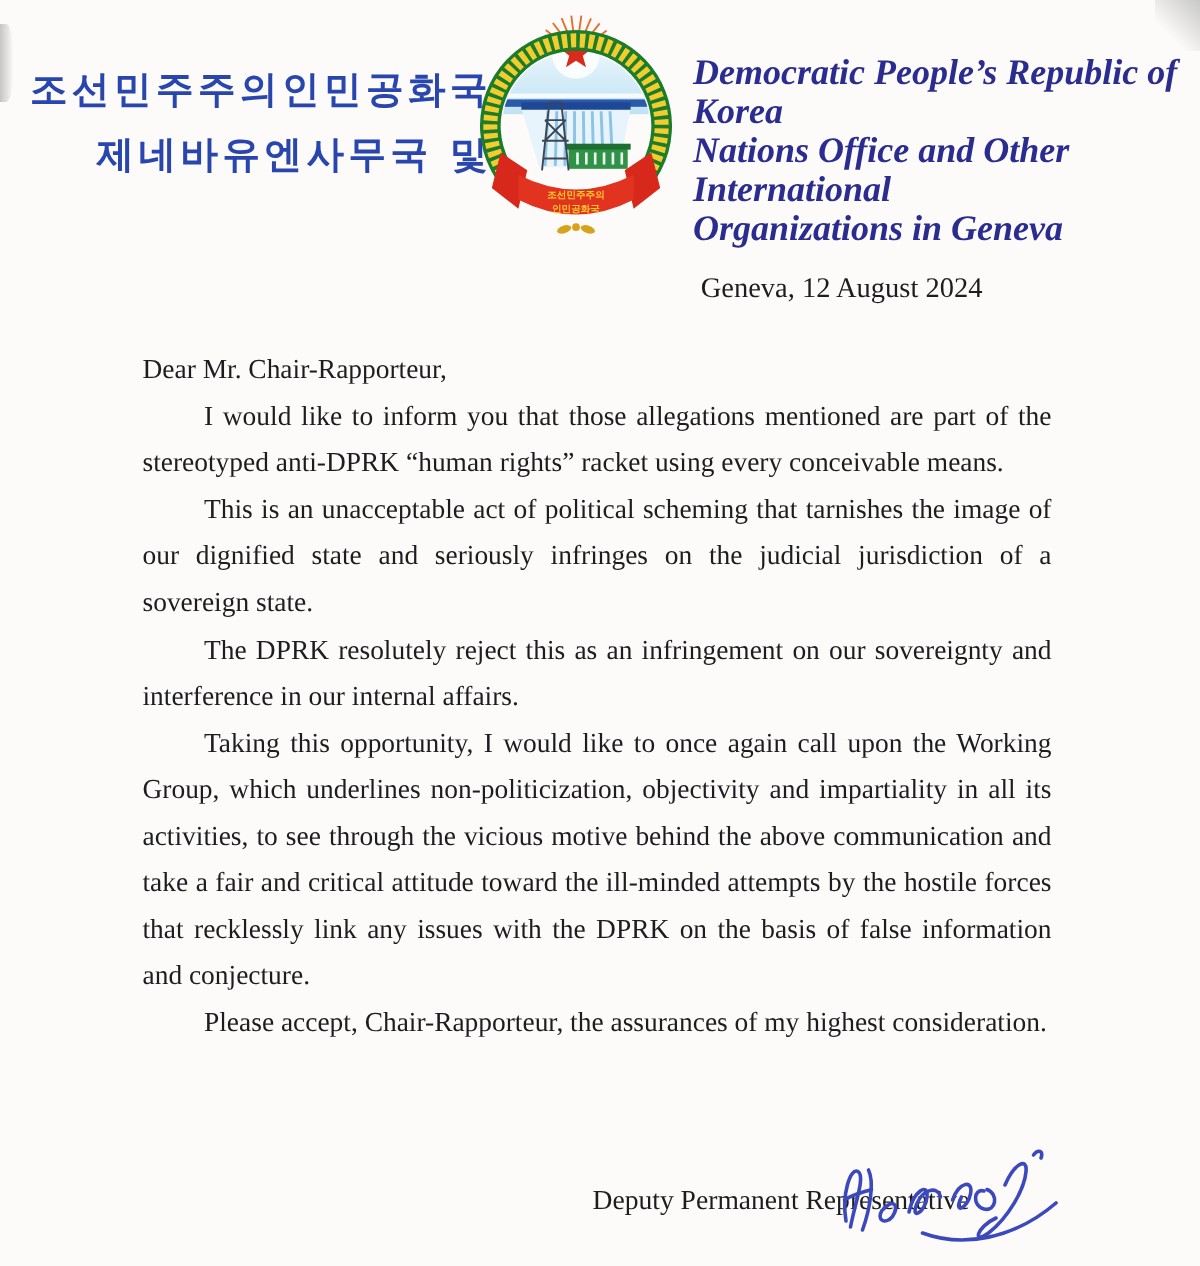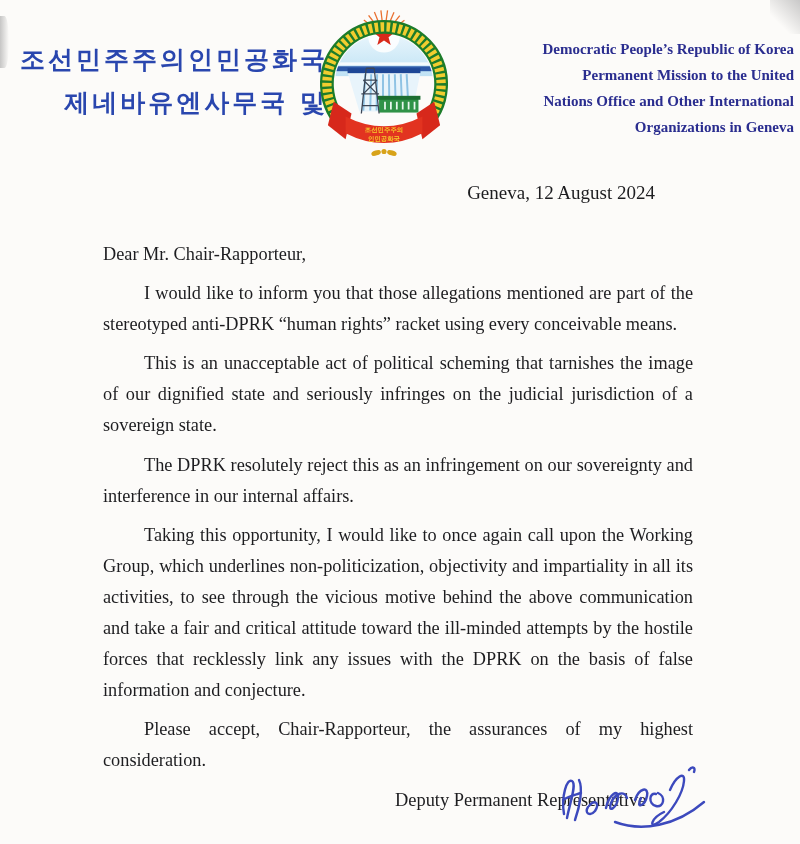--- a/index.html
+++ b/index.html
@@ -27,37 +27,38 @@
     text-align:right;
     font-family:"DejaVu Sans","Liberation Sans",sans-serif;
     font-weight:bold;
     font-size:25px;line-height:43px;
     letter-spacing:3px;
     color:#2946ae;
   }
   .emblem{position:absolute;left:320px;top:5px;}
   .english-name{
     position:absolute;left:462px;top:36px;width:332px;
-    text-align:right;
+    text-align:left;
     font-weight:bold;
-    font-size:15px;line-height:26px;
+    font-size:24px;line-height:26px;
     color:#2a2d8f;
+    font-style:italic;
   }
   .dateline{
     position:absolute;left:0;top:182px;width:711px;
     text-align:right;padding-right:56px;box-sizing:border-box;
     font-size:19px;
   }
   
   .body-text{
     position:absolute;left:95px;top:231px;width:606px;
     font-size:18.3px;line-height:31.1px;
     text-align:justify;
   }
-  .body-text p{margin:8px;text-indent:41px;}
+  .body-text p{margin:0;text-indent:41px;}
   .body-text p.salutation{text-indent:0;}
   
   .signoff{
     position:absolute;left:395px;top:787px;
     font-size:18.4px;line-height:26px;
   }
   .signature-ink{
     position:absolute;left:552px;top:760px;
   }
 </style>
@@ -133,21 +134,20 @@
       <g fill="#d8a31a">
         <ellipse cx="57" cy="150" rx="5" ry="2.6" transform="rotate(-18 57 150)"></ellipse>
         <ellipse cx="73" cy="150" rx="5" ry="2.6" transform="rotate(18 73 150)"></ellipse>
         <circle cx="65" cy="148.5" r="2.6"></circle>
       </g>
     </svg>
   </div>
 
   <div class="english-name">
     <div>Democratic People’s Republic of Korea</div>
-    <div>Permanent Mission to the United</div>
     <div>Nations Office and Other International</div>
     <div>Organizations in Geneva</div>
   </div>
 
   <div class="dateline">Geneva, 12 August 2024</div>
 
   <div class="body-text">
     <p class="salutation">Dear Mr. Chair-Rapporteur,</p>
     <p>I would like to inform you that those allegations mentioned are part of the stereotyped anti-DPRK “human rights” racket using every conceivable means.</p>
     <p>This is an unacceptable act of political scheming that tarnishes the image of our dignified state and seriously infringes on the judicial jurisdiction of a sovereign state.</p>

